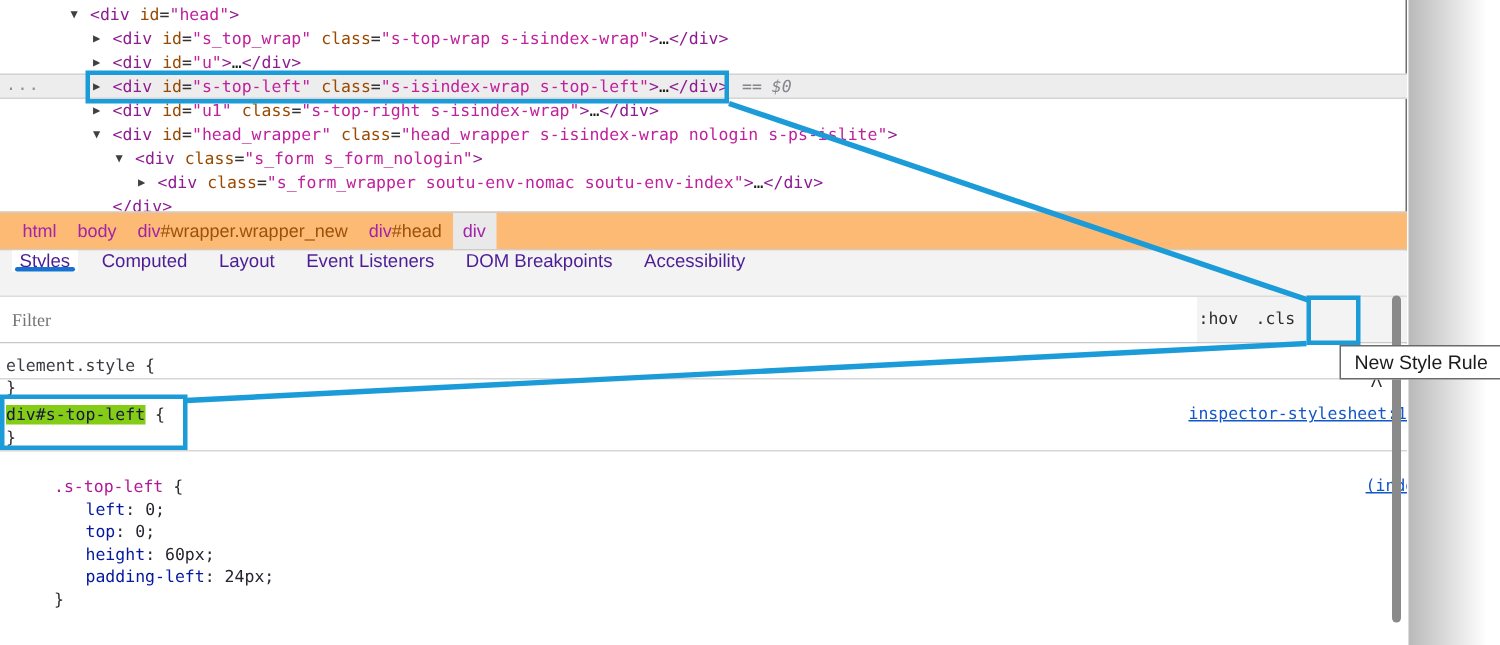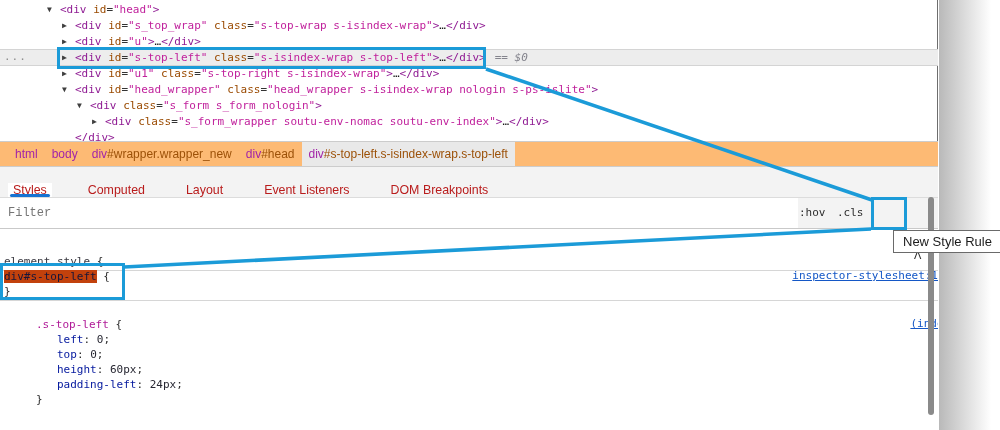--- a/index.html
+++ b/index.html
@@ -24,30 +24,30 @@
             font-family:"DejaVu Sans Mono",monospace;font-size:11px;letter-spacing:1px;}
   
   .crumb-bar{position:absolute;left:0;top:141px;width:938px;height:26px;background:#fdba74;
             border-top:1px solid #cccccc;border-bottom:1px solid #cccccc;box-sizing:border-box;
             display:flex;align-items:stretch;padding-left:8px;font-size:12px;}
   .crumb{display:flex;align-items:center;padding:0 7px;white-space:nowrap;cursor:default;}
   .crumb .c-tag{color:#a224a8;} .crumb .c-rest{color:#9c5108;}
   .crumb.selected{background:#e9e9e9;}
   
   .tab-bar{position:absolute;left:0;top:167px;width:938px;height:31px;background:#f3f3f3;
-            border-bottom:1px solid #dcdcdc;box-sizing:border-box;display:flex;align-items:flex-end;
-            padding-left:8px;font-size:12.4px;color:#b91c1c;gap:20px;}
+            border-bottom:1px solid #dcdcdc;box-sizing:border-box;display:flex;align-items:flex-start;
+            padding-left:8px;font-size:12.4px;color:#4c1d95;}
   .tab{display:flex;align-items:center;padding:0 5px;margin-right:11px;position:relative;white-space:nowrap;}
   .tab.active{background:#fff;}
   .tab.active:after{content:"";position:absolute;left:2px;right:2px;bottom:0;height:3px;background:#1673d2;border-radius:2px;}
   
   .filter-row{position:absolute;left:0;top:198px;width:938px;height:31px;background:#f3f3f3;
             border-bottom:1px solid #c9c9c9;box-sizing:border-box;}
   .filter-input{position:absolute;left:0;top:0;width:790px;height:30px;border:none;outline:none;
-            background:#fff;padding:0 0 0 8px;font-family:Liberation Mono, monospace;font-size:12px;color:#6d28d9;}
+            background:#fff;padding:0 0 0 8px;font-family:Liberation Serif, serif;font-size:12px;color:#6d28d9;}
   .filter-input::placeholder{color:#757575;}
   .tog-btn{position:absolute;top:0;height:30px;line-height:30px;font-family:"DejaVu Sans Mono",monospace;
             font-size:11px;color:#2e2e2e;cursor:default;}
   .btn-hov{left:799px;} .btn-cls{left:837px;}
   .plus-btn{position:absolute;left:874px;top:200px;width:30px;height:27px;background:#f3f3f3;
             text-align:center;line-height:25px;font-size:21px;font-weight:300;color:#2d2d2d;cursor:default;}
   .plus-btn .corner{position:absolute;right:1px;bottom:1px;width:0;height:0;
             border-left:5px solid transparent;border-bottom:5px solid #2d2d2d;}
   .sidebar-toggle{position:absolute;left:911px;top:202px;width:20px;height:15px;background:#222;
             border-radius:3px;cursor:default;}
@@ -55,21 +55,21 @@
   .sidebar-toggle .arr{position:absolute;left:2px;top:1px;width:8px;text-align:center;
             font-size:8px;color:#111;line-height:12px;}
   
   .css-pane{position:absolute;left:0;top:229px;width:938px;height:201px;background:#fff;overflow:hidden;
             font-family:"DejaVu Sans Mono",monospace;font-size:11px;color:#2a2a2a;}
   .css-section{position:absolute;left:0;width:938px;border-bottom:1px solid #d6d6d6;box-sizing:border-box;
             padding:6px 0 0 4px;}
   .css-line{height:15px;line-height:15px;white-space:pre;}
   .css-prop-line{padding-left:21px;}
   .sel-plain{color:#3a3a42;} .sel-magenta{color:#b01a97;}
-  .sel-selected{background:#c2410c;color:#16163a;}
+  .sel-selected{background:#84cc16;color:#16163a;}
   .prop-name{color:#04189e;} .prop-val{color:#262631;} .pun{color:#2e2e2e;}
   .z-swatch{display:inline-block;width:9px;height:9px;background:#0e1a33;border-radius:2px;
             margin:0 2px -1px 1px;}
   .css-link{position:absolute;right:0;top:6px;color:#1457c6;text-decoration:underline;
             font-family:"DejaVu Sans Mono",monospace;font-size:11px;white-space:nowrap;}
   
   .scroll-thumb{position:absolute;left:928px;top:197px;width:6px;height:218px;background:#8a8a8a;
             border-radius:3px;z-index:30;}
   
   .anno-box{position:absolute;border:3px solid #1b9bd8;box-sizing:border-box;z-index:40;pointer-events:none;}
@@ -113,48 +113,48 @@
       <span class="crumb">
         <span class="c-tag">div</span>
         <span class="c-rest">#wrapper.wrapper_new</span>
       </span>
       <span class="crumb">
         <span class="c-tag">div</span>
         <span class="c-rest">#head</span>
       </span>
       <span class="crumb selected">
         <span class="c-tag">div</span>
-        <span class="c-rest">#s-top-left.s-isindex-wrap.s-top-left</span>
       </span>
     </div>
 
   <div class="tab-bar">
       <span class="tab active">Styles</span>
       <span class="tab">Computed</span>
       <span class="tab">Layout</span>
       <span class="tab">Event Listeners</span>
       <span class="tab">DOM Breakpoints</span>
+      <span class="tab">Accessibility</span>
     </div>
 
   <div class="filter-row">
     <input class="filter-input" placeholder="Filter" style="">
     <div class="tog-btn btn-hov">:hov</div>
     <div class="tog-btn btn-cls">.cls</div>
     <div class="plus-btn">
       <span>+</span>
       <span class="corner"></span>
     </div>
     <div class="sidebar-toggle">
       <span class="pane-lite"></span>
       <span class="arr">◂</span>
     </div>
   </div>
 
   <div class="css-pane">
-      <div class="css-section" style="top: 1px; height: 23px; margin-top: 18px;">
+      <div class="css-section" style="top: 1px; height: 23px;">
         <div class="css-line"><span class="sel-plain">element.style</span><span class="pun"> {</span></div>
         <div class="css-line pun">}</div>
       </div>
       <div class="css-section" style="top: 34px; height: 38px;">
         <div class="css-line"><span class="sel-selected">div#s-top-left</span><span class="pun"> {</span></div>
         <div class="css-line pun">}</div>
         <a class="css-link">inspector-stylesheet:1</a>
       </div>
       <div class="css-section" style="top: 82px; height: 123px; margin-left: 32px;">
         <div class="css-line"><span class="sel-magenta">.s-top-left</span><span class="pun"> {</span></div>

